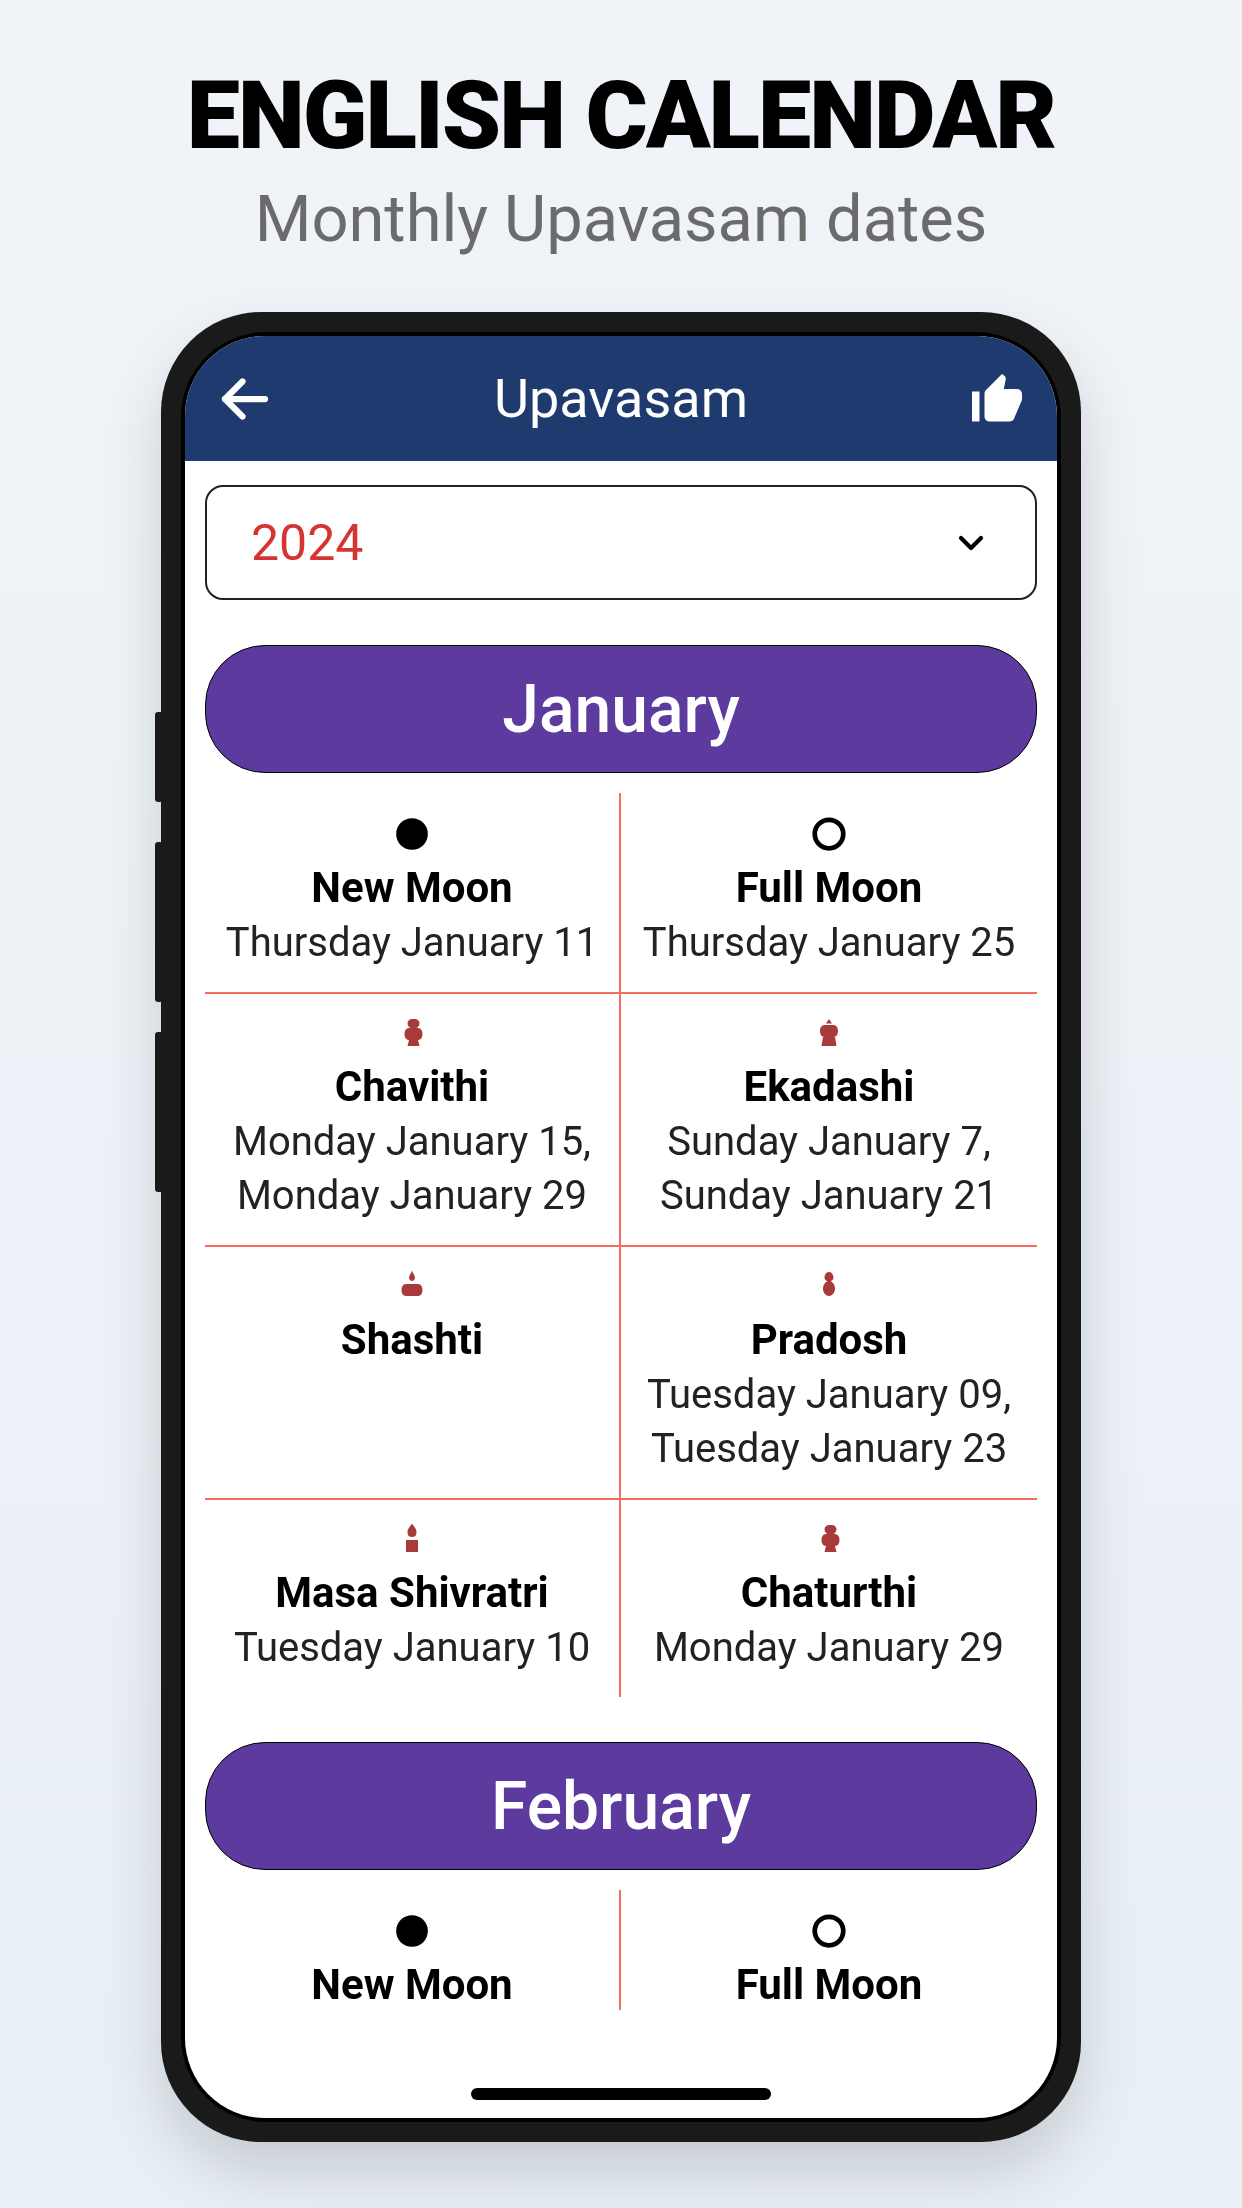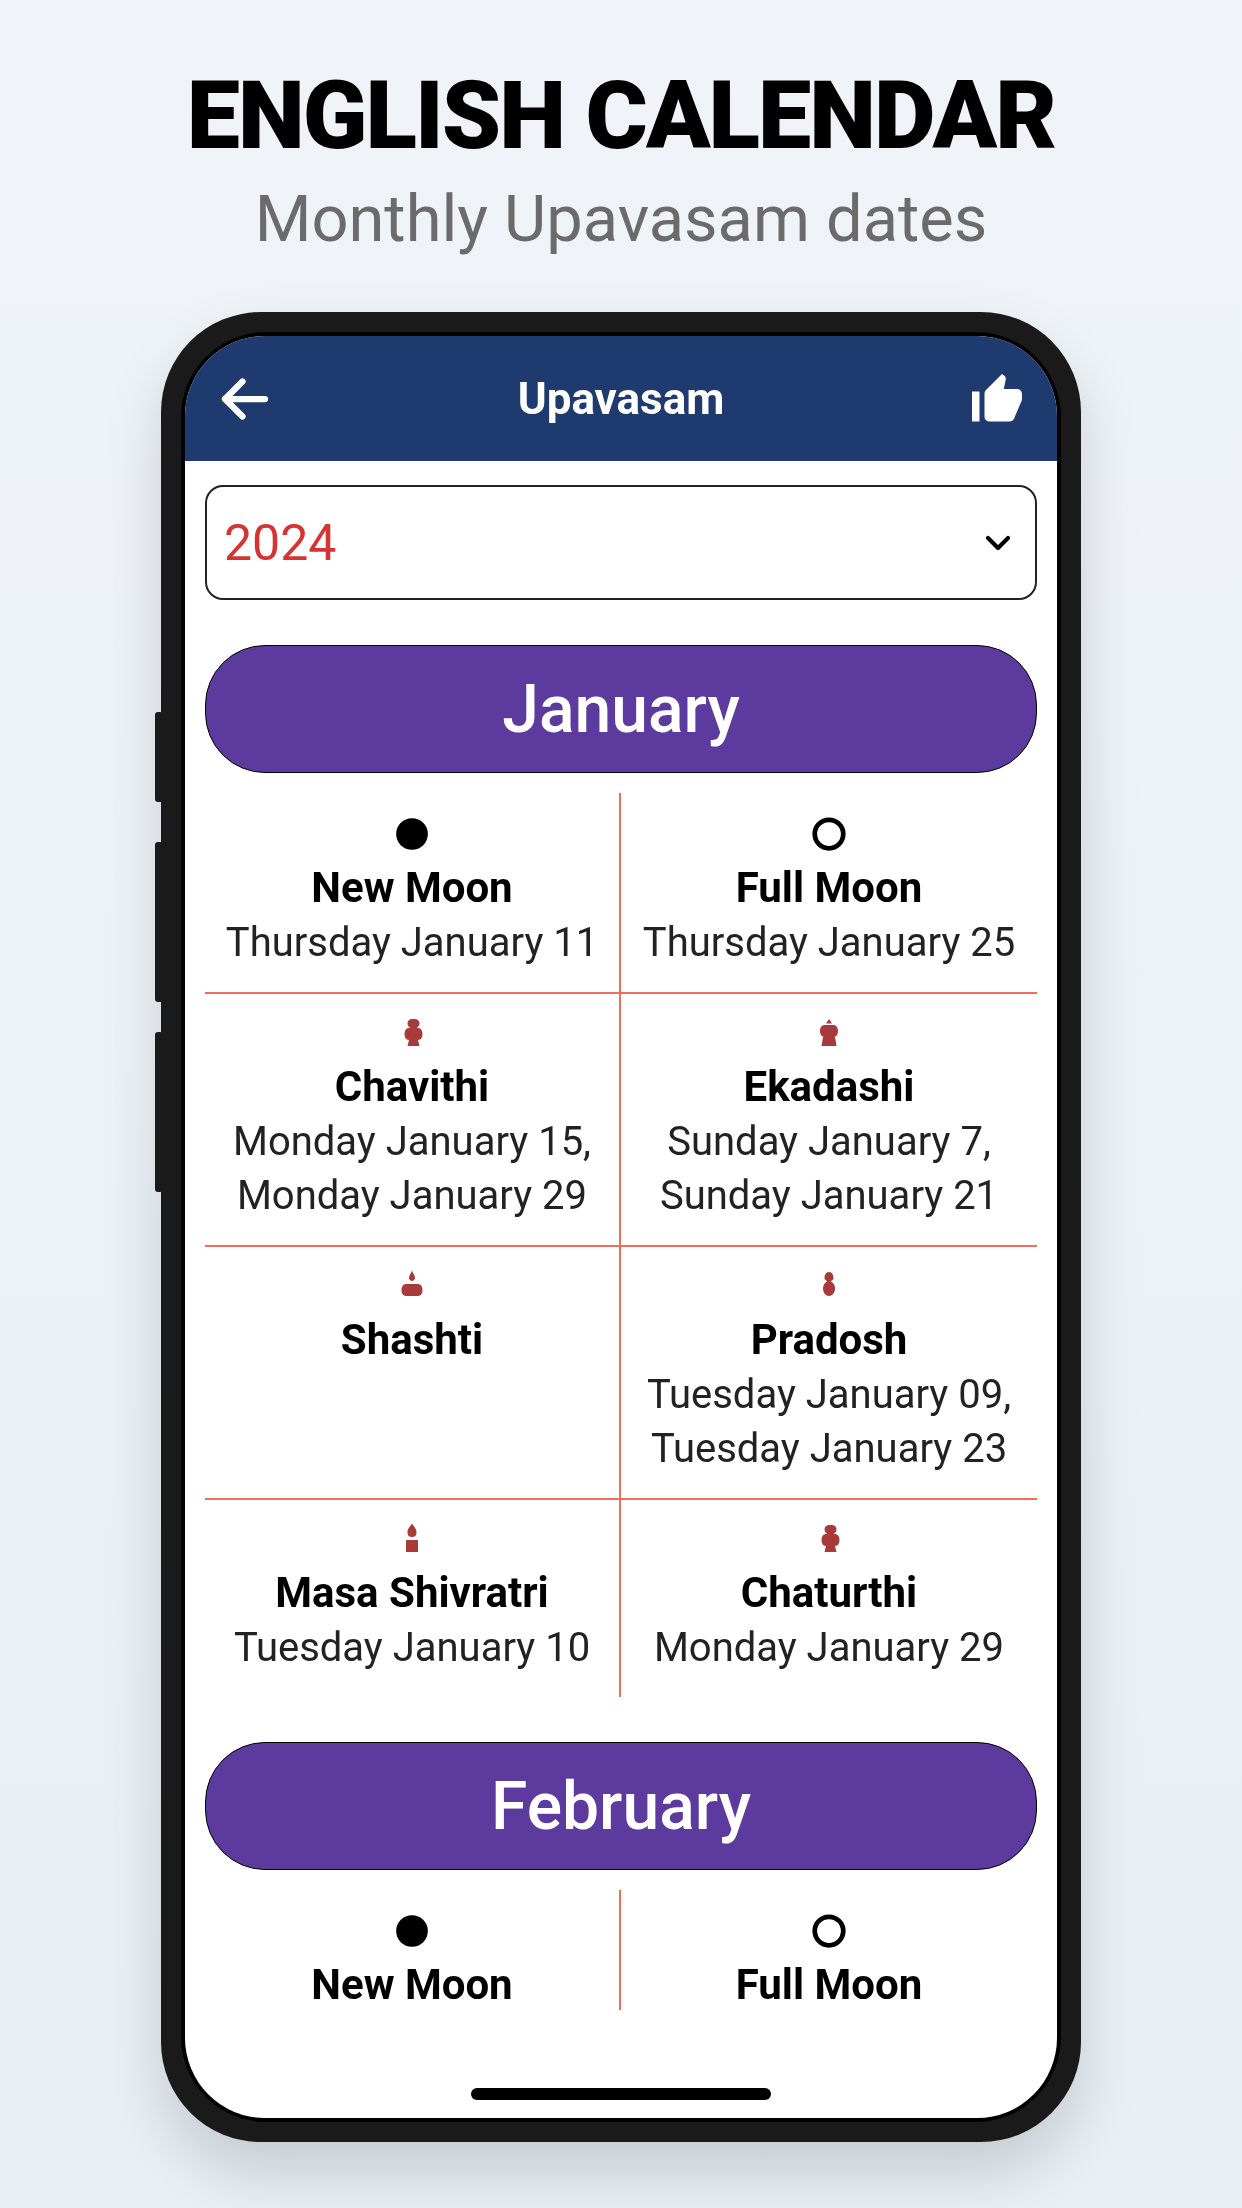--- a/index.html
+++ b/index.html
@@ -72,41 +72,41 @@
       justify-content: space-between;
       padding: 0 30px;
     }
     .back-arrow {
       width: 60px;
       height: 60px;
       cursor: pointer;
     }
     .app-header-title {
       color: #fff;
-      font-size: 44px;
-      font-weight: 700;
+      font-size: 54px;
+      font-weight: 400;
     }
     .thumbs-up {
       width: 60px;
       height: 60px;
       cursor: pointer;
     }
     .content-area {
       flex: 1;
       overflow-y: auto;
       padding: 24px 20px 0 20px;
     }
     .year-selector {
       border: 2px solid #222;
       border-radius: 18px;
       height: 115px;
       display: flex;
       align-items: center;
       justify-content: space-between;
-      padding: 0 17px;
+      padding: 0 44px;
       cursor: pointer;
       background: #fff;
     }
     .year-text {
       color: #d63333;
       font-size: 50px;
       font-weight: 400;
     }
     .chevron {
       width: 40px;

